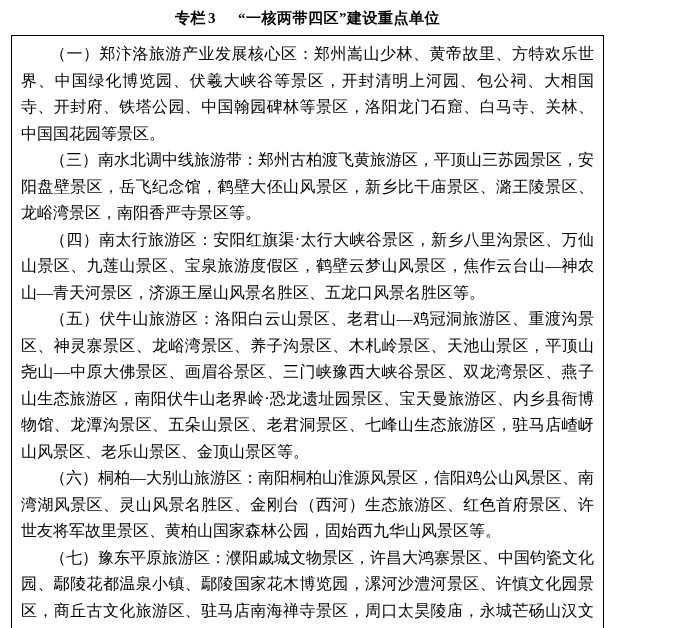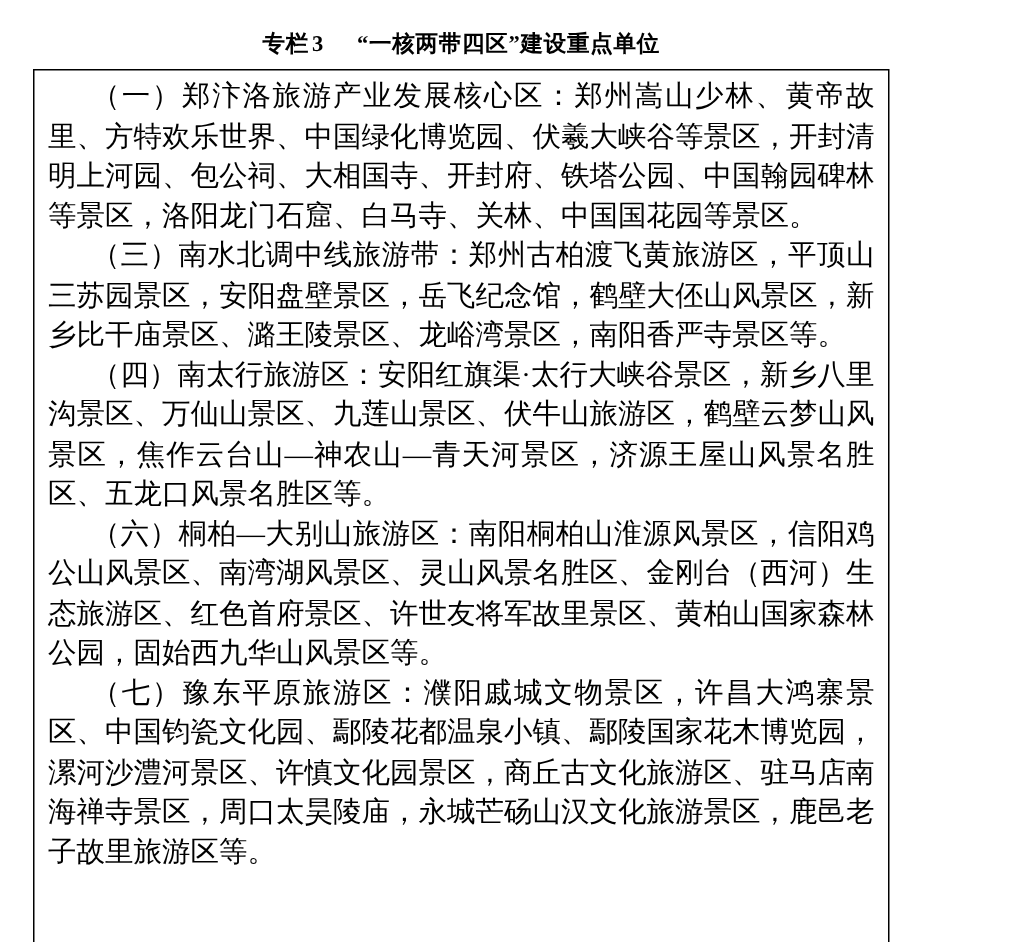--- a/index.html
+++ b/index.html
@@ -12,21 +12,21 @@
     height: 628px;
     font-family: "Liberation Serif", "DejaVu Serif", serif;
     color: #000000;
     overflow: hidden;
   }
   .page {
     position: relative;
     width: 615px;
     height: 628px;
     box-sizing: border-box;
-    padding: 14px;
+    padding: 3px;
   }
   .doc-title {
     text-align: center;
     font-size: 15px;
     font-weight: bold;
     letter-spacing: 0.5px;
     padding: 6px 0 7px 0;
     white-space: nowrap;
   }
   .doc-title .title-label {
@@ -39,21 +39,21 @@
     margin: 0 8px 0 8px;
     border: 1px solid #000000;
     box-sizing: border-box;
     height: 598px;
     overflow: hidden;
   }
   .table-inner {
     padding: 5px 9px 0 9px;
   }
   .para {
-    font-size: 19px;
+    font-size: 16px;
     line-height: 26.5px;
     text-align: justify;
     text-justify: inter-ideograph;
     margin: 0 0 0 0;
     text-indent: 29px;
     letter-spacing: 0px;
   }
   .para + .para {
     margin-top: 0px;
   }
@@ -64,19 +64,20 @@
 <div class="page">
 
   <div class="doc-title">
     <span class="title-label">专栏</span><span class="title-num">3</span><span class="title-text">“一核两带四区”建设重点单位</span>
   </div>
 
   <div class="table-box">
     <div class="table-inner">
       <p class="para">（一）郑汴洛旅游产业发展核心区：郑州嵩山少林、黄帝故里、方特欢乐世界、中国绿化博览园、伏羲大峡谷等景区，开封清明上河园、包公祠、大相国寺、开封府、铁塔公园、中国翰园碑林等景区，洛阳龙门石窟、白马寺、关林、中国国花园等景区。</p>
       <p class="para">（三）南水北调中线旅游带：郑州古柏渡飞黄旅游区，平顶山三苏园景区，安阳盘壁景区，岳飞纪念馆，鹤壁大伾山风景区，新乡比干庙景区、潞王陵景区、龙峪湾景区，南阳香严寺景区等。</p>
-      <p class="para">（四）南太行旅游区：安阳红旗渠·太行大峡谷景区，新乡八里沟景区、万仙山景区、九莲山景区、伏牛山旅游区，鹤壁云梦山风景区，焦作云台山—神农山—青天河景区，济源王屋山风景名胜区、五龙口风景名胜区等。</p>
+      <p class="para">（四）南太行旅游区：安阳红旗渠·太行大峡谷景区，新乡八里沟景区、万仙山景区、九莲山景区、宝泉旅游度假区，鹤壁云梦山风景区，焦作云台山—神农山—青天河景区，济源王屋山风景名胜区、五龙口风景名胜区等。</p>
+      <p class="para">（五）伏牛山旅游区：洛阳白云山景区、老君山—鸡冠洞旅游区、重渡沟景区、神灵寨景区、龙峪湾景区、养子沟景区、木札岭景区、天池山景区，平顶山尧山—中原大佛景区、画眉谷景区、三门峡豫西大峡谷景区、双龙湾景区、燕子山生态旅游区，南阳伏牛山老界岭·恐龙遗址园景区、宝天曼旅游区、内乡县衙博物馆、龙潭沟景区、五朵山景区、老君洞景区、七峰山生态旅游区，驻马店嵖岈山风景区、老乐山景区、金顶山景区等。</p>
       <p class="para">（六）桐柏—大别山旅游区：南阳桐柏山淮源风景区，信阳鸡公山风景区、南湾湖风景区、灵山风景名胜区、金刚台（西河）生态旅游区、红色首府景区、许世友将军故里景区、黄柏山国家森林公园，固始西九华山风景区等。</p>
       <p class="para">（七）豫东平原旅游区：濮阳戚城文物景区，许昌大鸿寨景区、中国钧瓷文化园、鄢陵花都温泉小镇、鄢陵国家花木博览园，漯河沙澧河景区、许慎文化园景区，商丘古文化旅游区、驻马店南海禅寺景区，周口太昊陵庙，永城芒砀山汉文化旅游景区，鹿邑老子故里旅游区等。</p>
     </div>
   </div>
 
 </div>
 
 </body></html>

